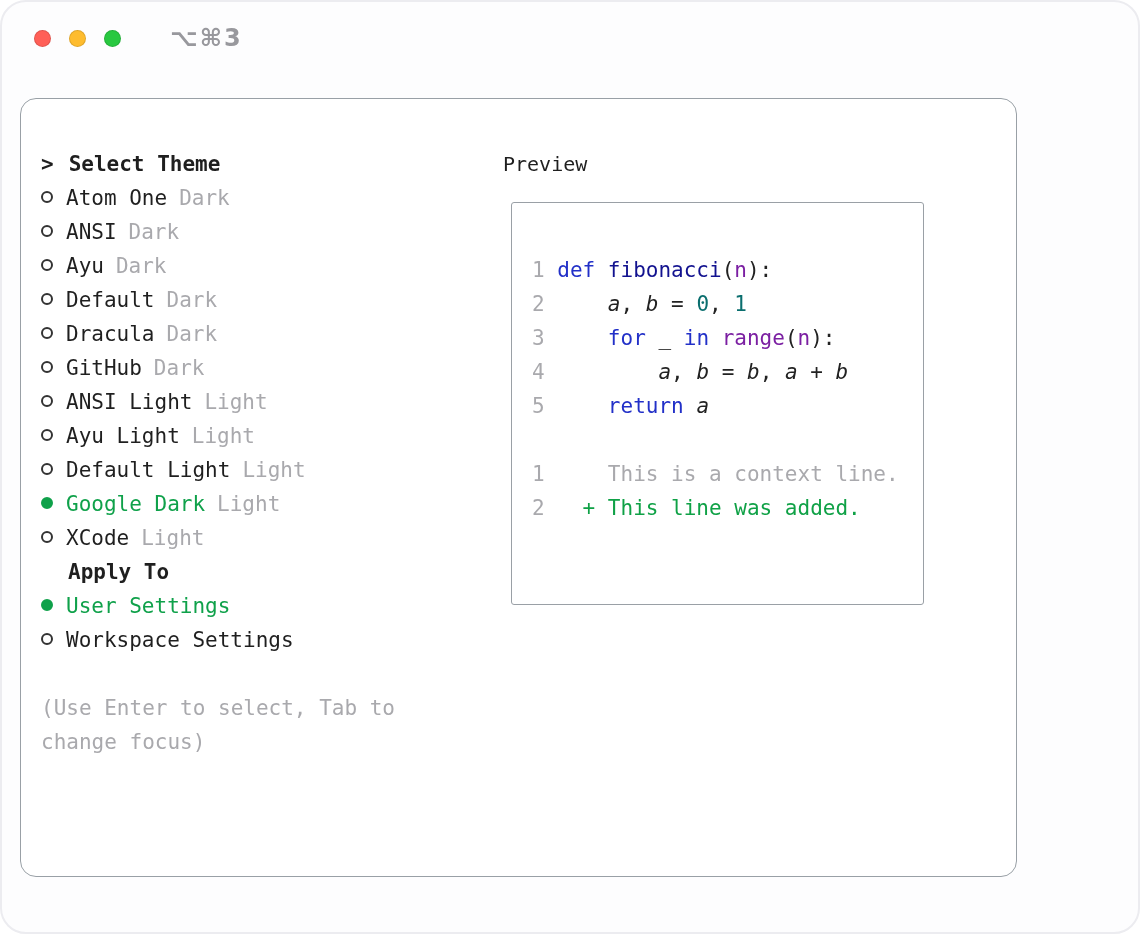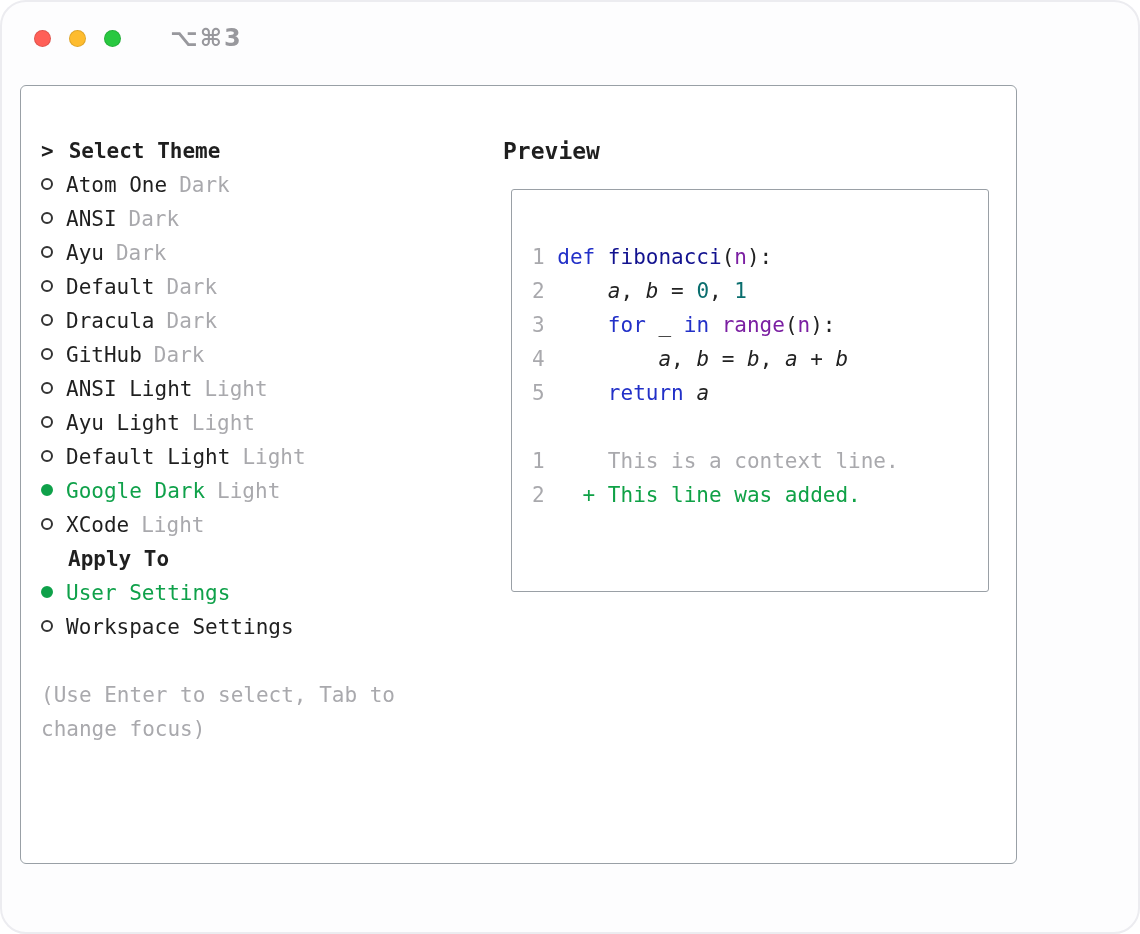--- a/index.html
+++ b/index.html
@@ -19,22 +19,22 @@
   .light.yellow { background:var(--traffic-yellow,#febc2e); }
   .light.green  { background:var(--traffic-green,#28c840); }
   .shortcut {
     position:absolute; left:168px; top:22px;
     font-family:"DejaVu Sans","Liberation Sans",sans-serif;
     font-size:24px; font-weight:bold; color:#98989d; letter-spacing:2px;
   }
 
   
   .frame {
-    position:absolute; left:18px; top:83px; width:997px; height:779px;
-    background:#ffffff; border:1.5px solid #99a0a6; border-radius:6px;
+    position:absolute; left:18px; top:96px; width:997px; height:779px;
+    background:#ffffff; border:1.5px solid #99a0a6; border-radius:16px;
   }
 
   .left {
     position:absolute; left:20px; top:48px;
     font-size:21px; line-height:34px; white-space:nowrap;
   }
   .menu-title-row { font-weight:700; }
   .cursor { margin-right:15px; }
   .item { cursor:default; }
   .radio {
@@ -44,24 +44,24 @@
   }
   .radio.on { border-color:var(--accent-green,#0fa14a); background:var(--accent-green,#0fa14a); }
   .t-variant { color:var(--muted-gray,#a9a9ad); margin-left:12px; }
   .item.selected .t-name { color:var(--accent-green,#0fa14a); }
   .apply-title { font-weight:700; padding-left:27px; }
   .hint { margin-top:34px; color:var(--muted-gray,#a9a9ad); white-space:normal; width:420px; }
 
   
   .preview-title {
     position:absolute; left:482px; top:48px;
-    font-size:23px; line-height:34px; font-weight:700;
+    font-size:20px; line-height:34px; font-weight:400;
   }
   .preview-box {
-    position:absolute; left:490px; top:103px; width:478px; height:403px;
+    position:absolute; left:490px; top:103px; width:413px; height:403px;
     border:1.5px solid #9aa0a6; border-radius:3px; background:#ffffff;
     padding:50px 0 0 20px; font-size:21px; line-height:34px;
   }
   .pline { white-space:pre; }
   .ln { color:var(--muted-gray,#a9a9ad); display:inline-block; width:2ch; }
   .tok-pln { color:#222; }
   .tok-kw  { color:var(--keyword-blue,#2230c8); }
   .tok-fn  { color:var(--function-navy,#12128f); }
   .tok-typ { color:var(--type-purple,#7b1fa2); }
   .tok-lit { color:var(--literal-teal,#0a6e6e); }

